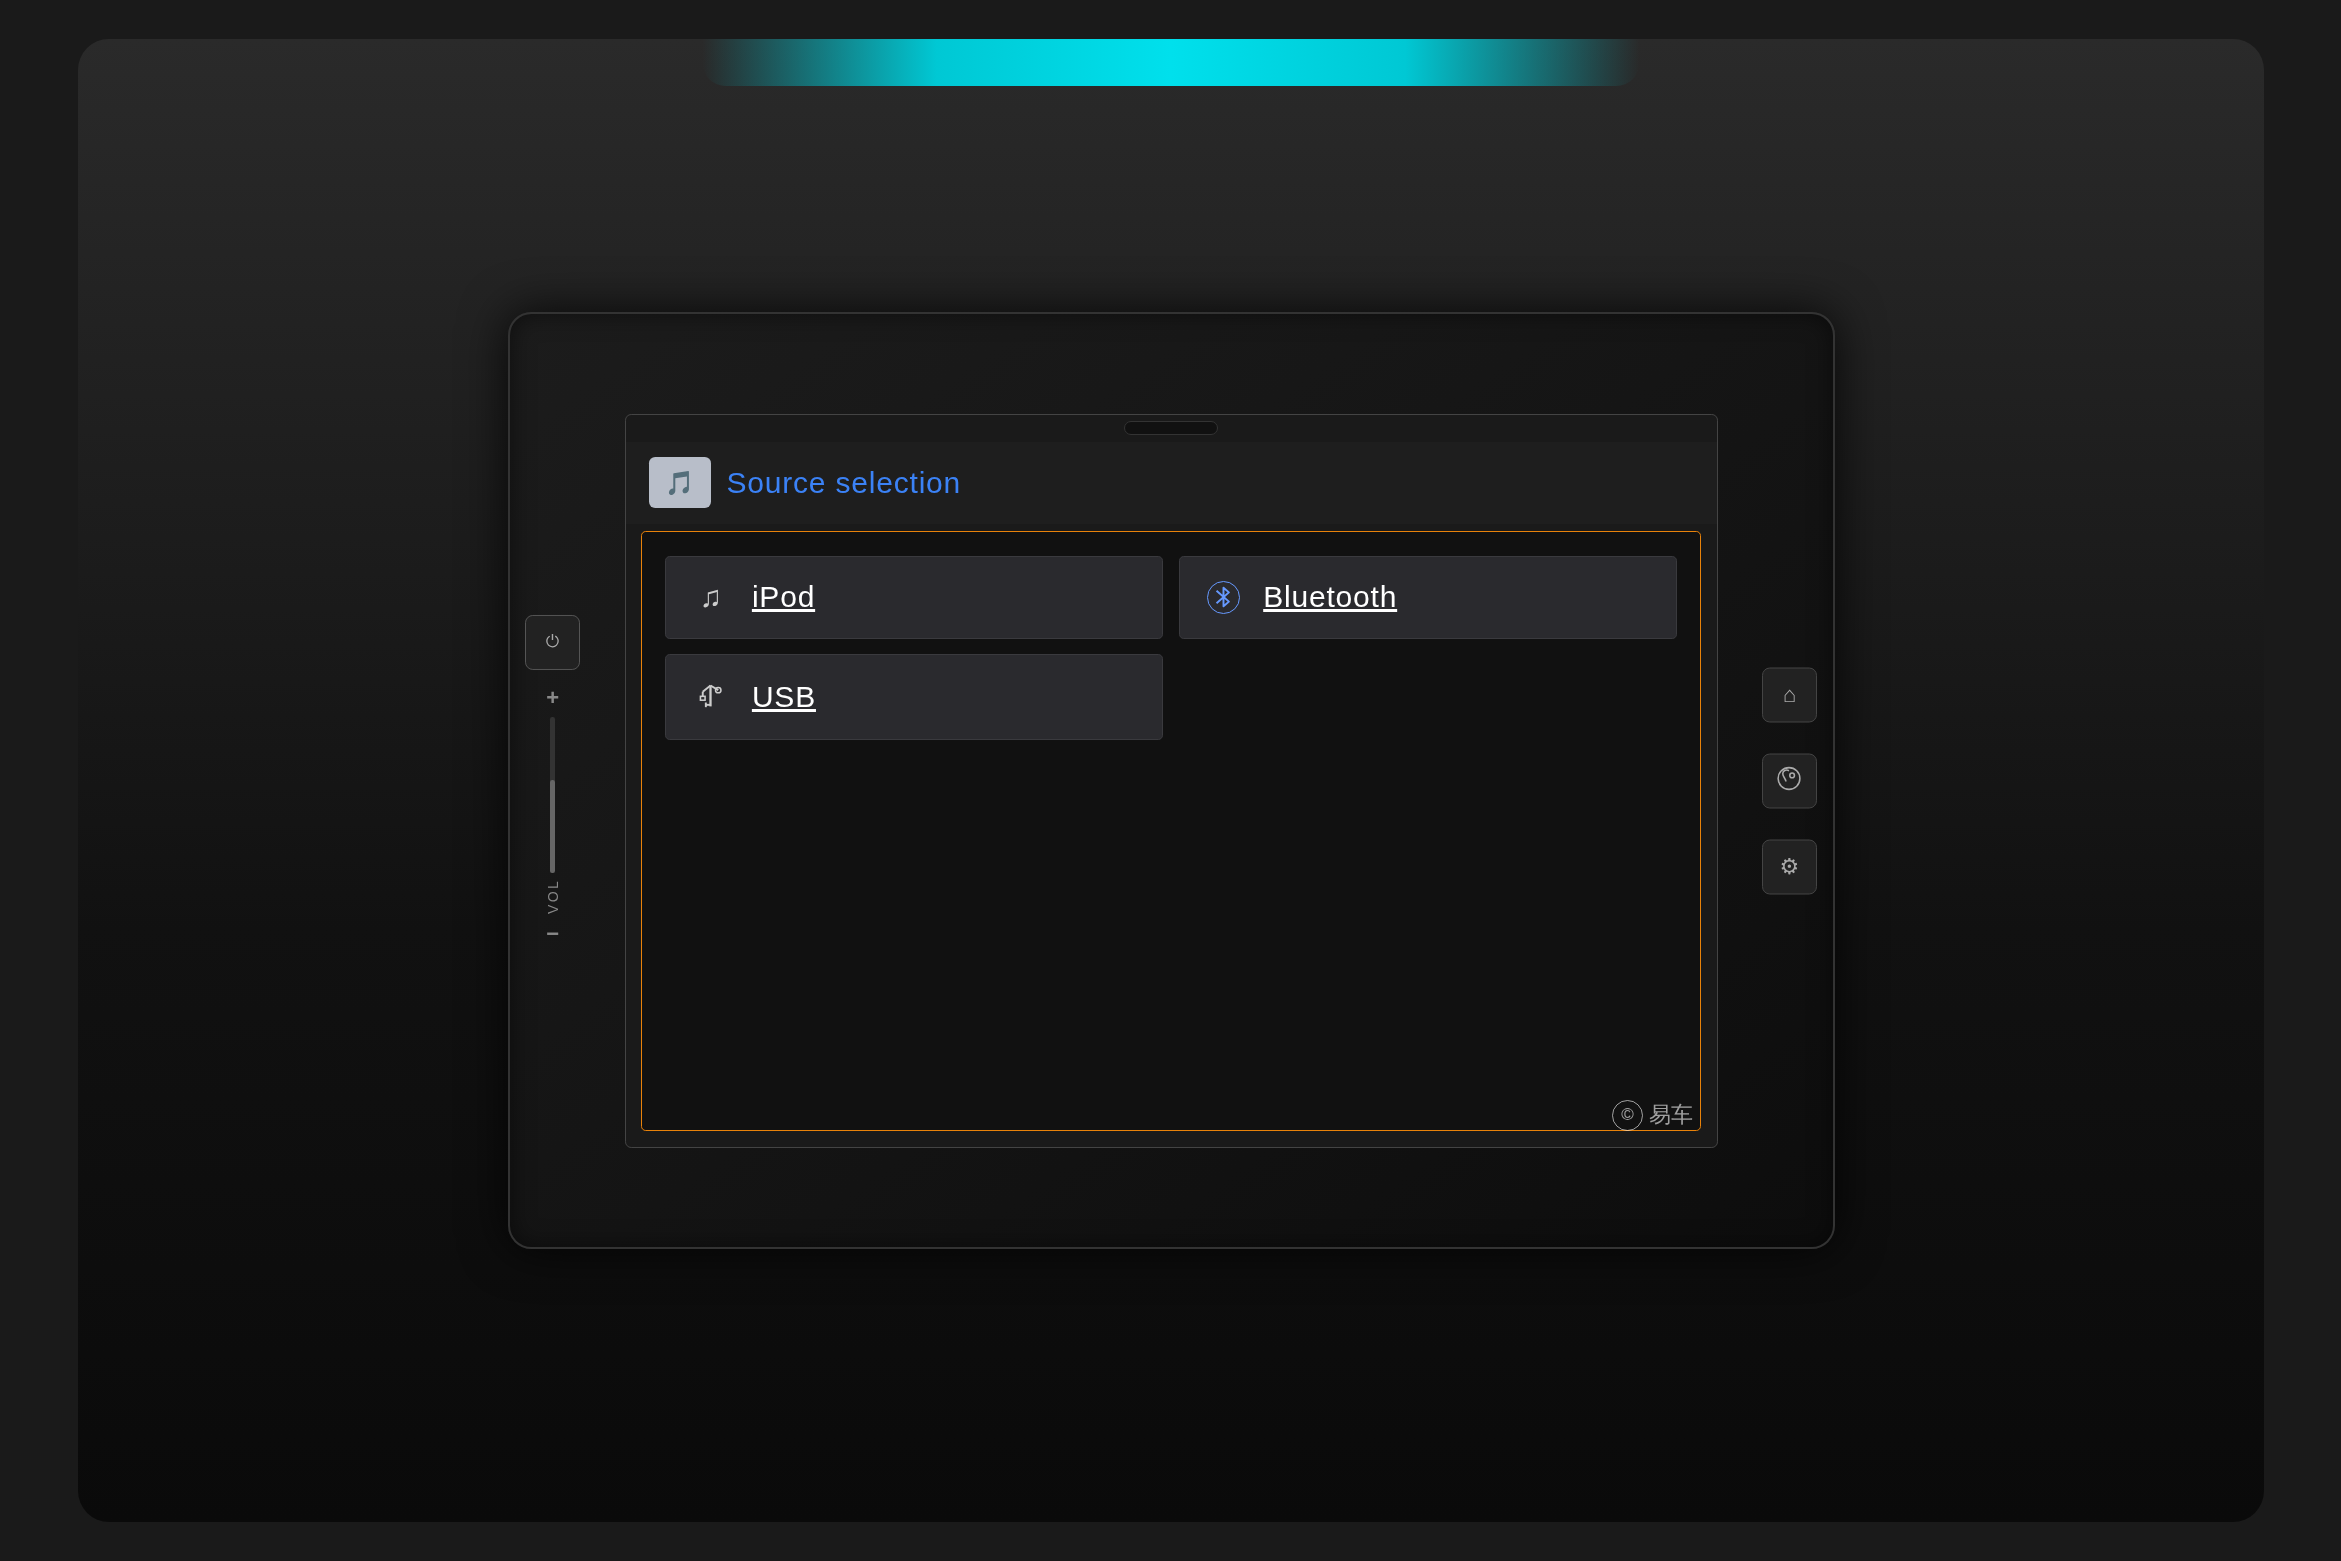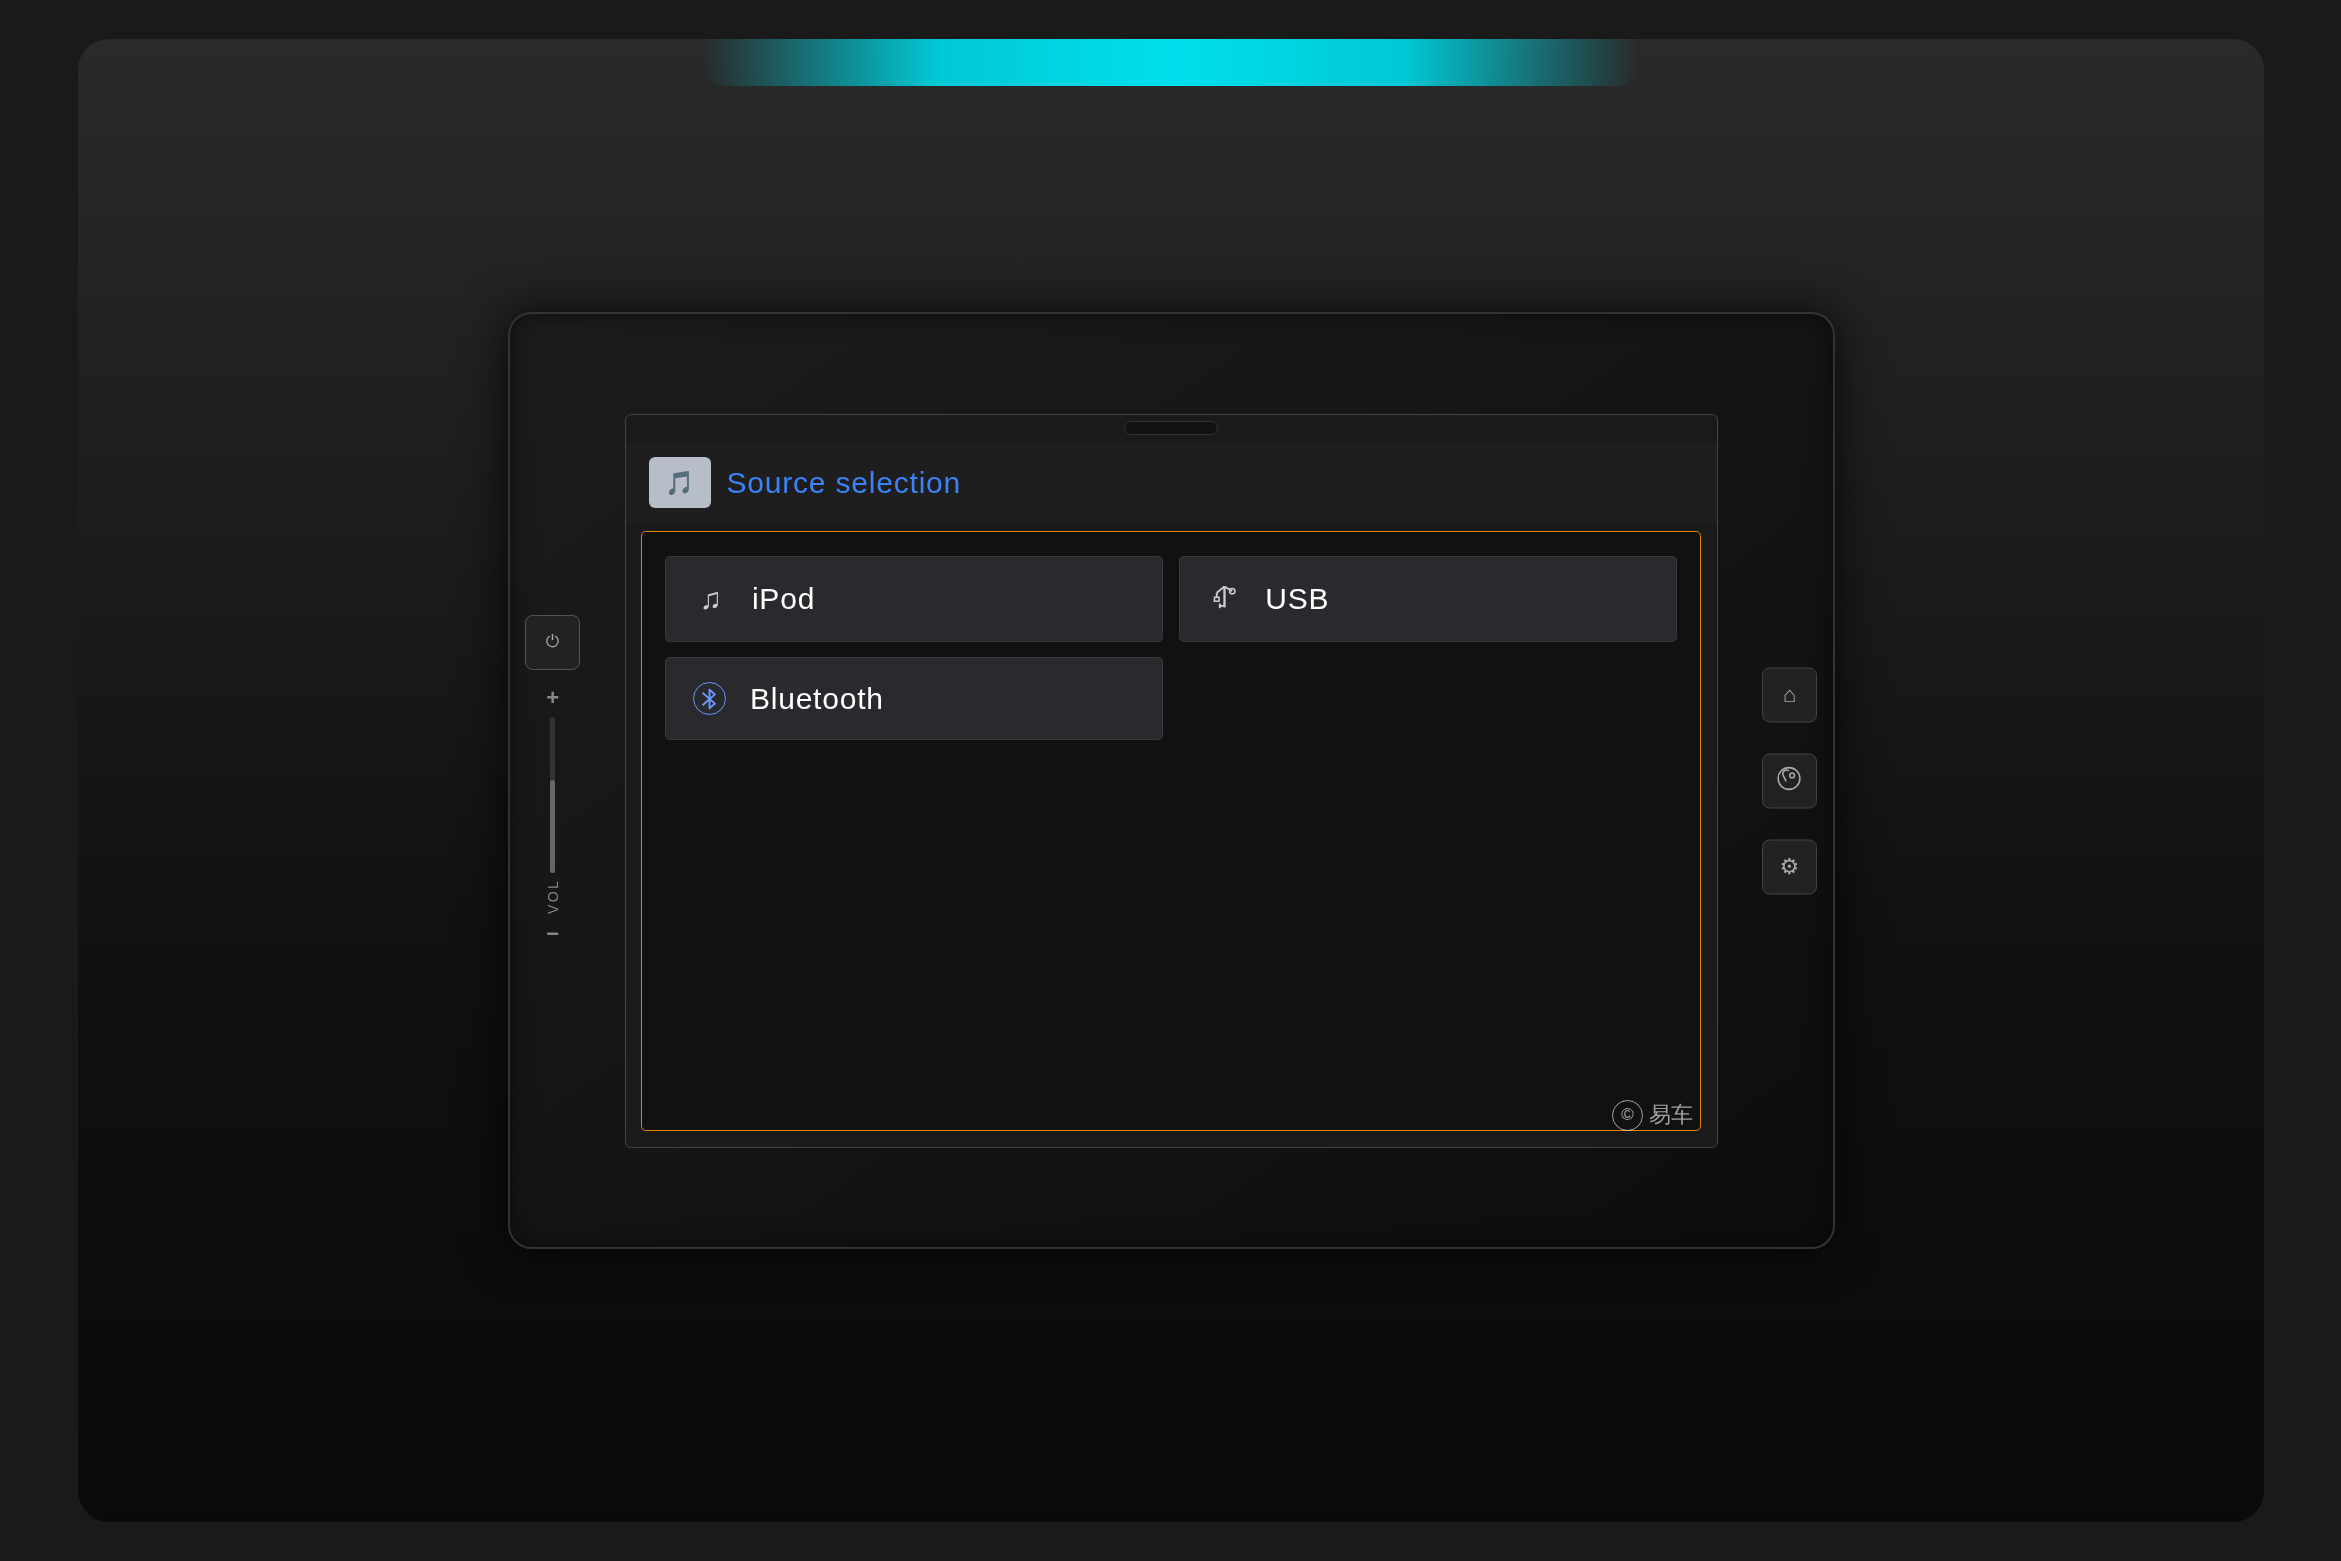--- a/index.html
+++ b/index.html
@@ -228,20 +228,21 @@
       font-size: 30px;
       min-width: 35px;
       text-align: center;
     }
 
     .source-label {
       color: #ffffff;
       font-size: 30px;
       font-weight: 300;
       letter-spacing: 0.8px;
+      text-decoration: underline;
     }
 
     
     .bt-icon {
       width: 33px;
       height: 33px;
       border-radius: 50%;
       border: 1.6px solid #6699ff;
       display: flex;
       align-items: center;
@@ -307,48 +308,48 @@
           <span>🎵</span>
         </div>
         <span class="header-title">Source selection</span>
       </div>
 
       <div class="content-area">
 
         <div class="source-btn">
           <span class="source-icon">♫</span>
           <span class="source-label">iPod</span>
+        </div>
+
+        <div class="source-btn">
+          <div class="bt-icon">
+            <svg width="17" height="22" viewBox="0 0 22 28" fill="none" xmlns="http://www.w3.org/2000/svg">
+              <polyline points="2,6 18,20 11,26 11,2 18,8 2,22" stroke="#6699ff" stroke-width="2.5" fill="none" stroke-linejoin="round"></polyline>
+            </svg>
+          </div>
+          <span class="source-label">Bluetooth</span>
         </div>
 
         <div class="source-btn">
           <span class="source-icon" style="font-size:26.5px;">
             <svg width="31" height="30" viewBox="0 0 40 38" fill="none" xmlns="http://www.w3.org/2000/svg">
 
               <line x1="20" y1="35" x2="20" y2="8" stroke="#ccc" stroke-width="3"></line>
               <line x1="20" y1="8" x2="10" y2="16" stroke="#ccc" stroke-width="2.5"></line>
               <line x1="10" y1="16" x2="10" y2="22" stroke="#ccc" stroke-width="2.5"></line>
               <rect x="7" y="22" width="6" height="5" stroke="#ccc" stroke-width="2" fill="none"></rect>
               <line x1="20" y1="8" x2="30" y2="14" stroke="#ccc" stroke-width="2.5"></line>
               <circle cx="30" cy="14" r="3.5" stroke="#ccc" stroke-width="2" fill="none"></circle>
               <line x1="20" y1="33" x2="14" y2="33" stroke="#ccc" stroke-width="2.5"></line>
               <line x1="14" y1="30" x2="14" y2="36" stroke="#ccc" stroke-width="2.5"></line>
             </svg>
           </span>
           <span class="source-label">USB</span>
         </div>
 
-        <div class="source-btn">
-          <div class="bt-icon">
-            <svg width="17" height="22" viewBox="0 0 22 28" fill="none" xmlns="http://www.w3.org/2000/svg">
-              <polyline points="2,6 18,20 11,26 11,2 18,8 2,22" stroke="#6699ff" stroke-width="2.5" fill="none" stroke-linejoin="round"></polyline>
-            </svg>
-          </div>
-          <span class="source-label">Bluetooth</span>
-        </div>
-
 
       </div>
 
       <div class="watermark">
         <div class="watermark-circle">
           <span>©</span>
         </div>
         <span>易车</span>
       </div>
     </div>

